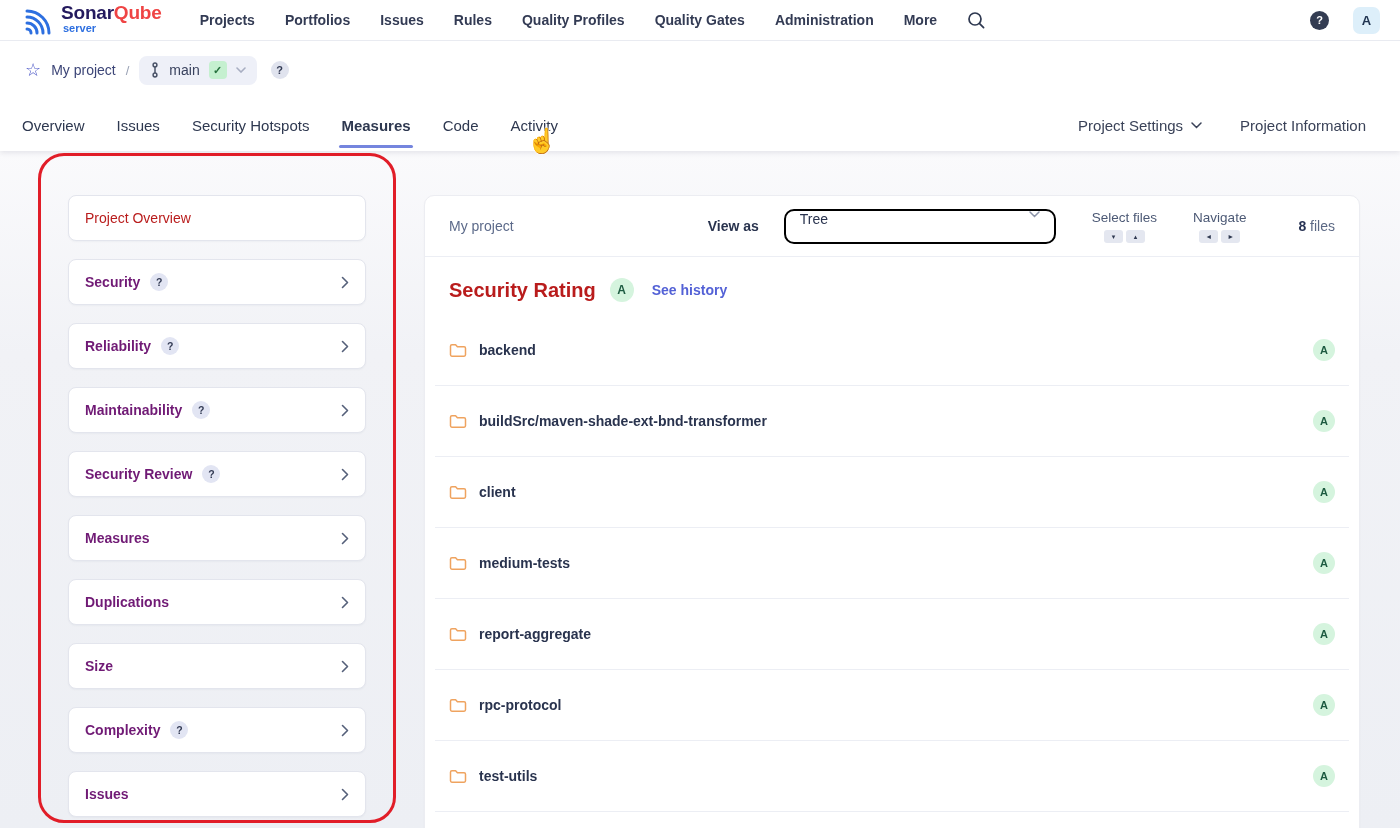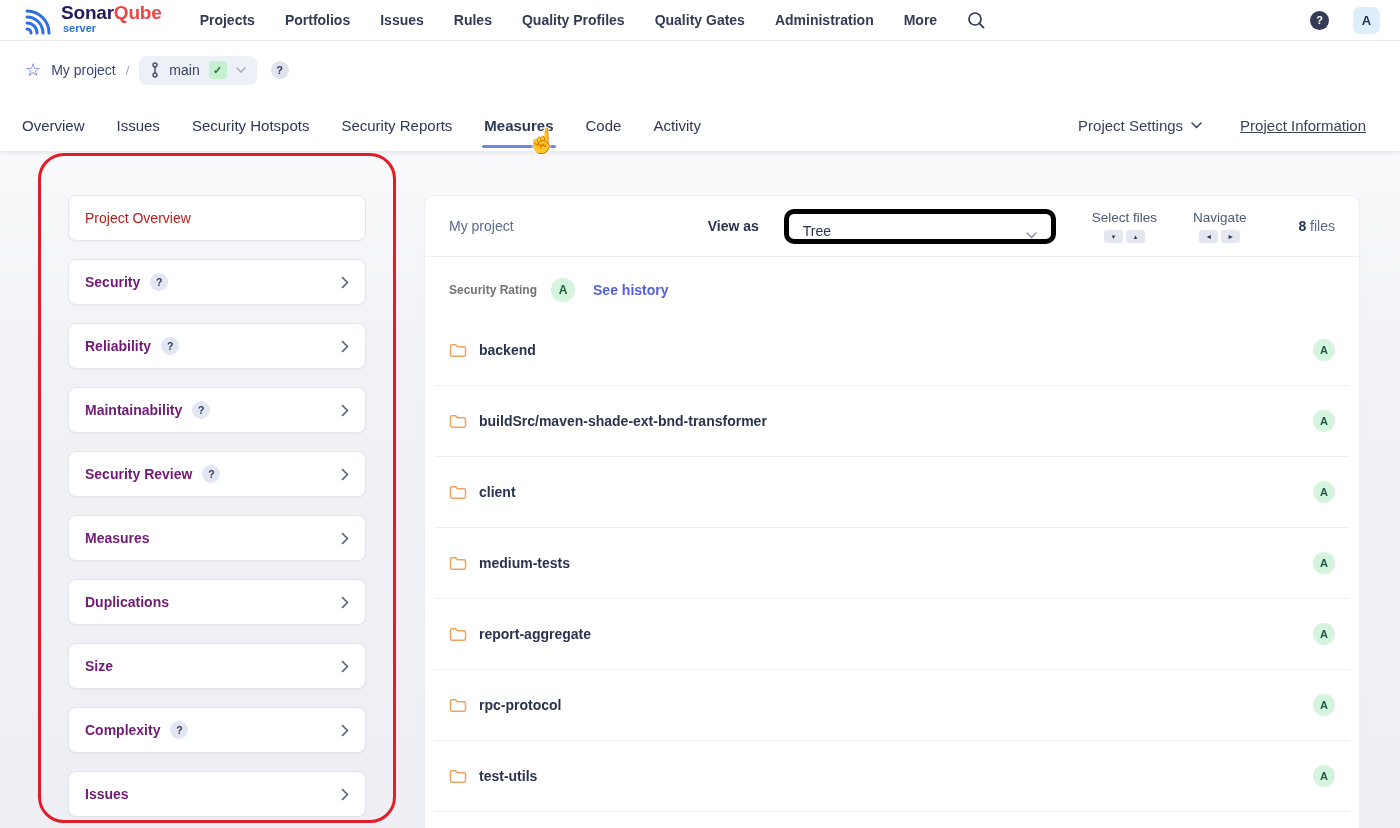--- a/index.html
+++ b/index.html
@@ -32,48 +32,48 @@
   .bc-help { width:18px; height:18px; border-radius:50%; background:#e0e3ee; color:#333b54; font-size:11px; font-weight:700; display:flex; align-items:center; justify-content:center; margin-left:4px; cursor:pointer; }
 
   
   .tabs-row { height:52px; display:flex; align-items:center; padding:0 22px; background:#fff; box-shadow:0 2px 5px rgba(35,42,70,.10); position:relative; z-index:8; }
   .tabs { display:flex; gap:32px; font-size:15px; color:#2e3850; }
   .tab { position:relative; height:52px; display:flex; align-items:center; cursor:pointer; white-space:nowrap; }
   .tab.active { font-weight:700; }
   .tab.active::after { content:""; position:absolute; left:-2px; right:-2px; bottom:3px; height:3px; background:#7585de; border-radius:2px; }
   .tabs-right { margin-left:auto; display:flex; align-items:center; gap:38px; font-size:15px; color:#3a4258; padding-right:12px; }
   .ps-btn { display:flex; align-items:center; gap:8px; cursor:pointer; white-space:nowrap; }
-  .pi-btn { cursor:pointer; white-space:nowrap;text-decoration:underline; }
+  .pi-btn { cursor:pointer; white-space:nowrap; }
 
   
   .content { position:absolute; top:151px; left:0; width:1400px; height:677px; background:linear-gradient(180deg,#fafafc 0%,#f1f2f6 30%,#edeff4 100%); overflow:hidden; }
   .red-box { position:absolute; left:38px; top:2px; width:358px; height:670px; border:3px solid #e11d28; border-radius:26px; pointer-events:none; z-index:30; }
 
   .sidebar { position:absolute; left:68px; top:44px; width:298px; display:flex; flex-direction:column; gap:18px; }
   .side-card { height:46px; background:#fff; border:1px solid #e3e5ed; border-radius:8px; display:flex; align-items:center; padding:0 16px; gap:10px; box-shadow:0 1px 2px rgba(35,42,70,.04); cursor:pointer; }
   .side-label { font-size:14px; font-weight:700; color:#701a75; }
   .side-card.plain .side-label { font-weight:400; color:#b91c1c; }
   .q-badge { width:18px; height:18px; border-radius:50%; background:#e2e5f3; color:#333b54; font-size:10.5px; font-weight:700; display:flex; align-items:center; justify-content:center; flex:none; cursor:pointer; }
   .side-spacer { flex:1; }
 
   .main-card { position:absolute; left:424px; top:44px; width:936px; height:790px; background:#fff; border:1px solid #ecedf2; border-radius:10px; box-shadow:0 1px 2px rgba(35,42,70,.04); }
   .card-header { height:61px; border-bottom:1px solid #eceef4; display:flex; align-items:center; padding:0 24px; gap:14px; }
   .mc-project { font-size:14px; color:#5c6a8a; cursor:pointer; }
   .hdr-spacer { flex:1; }
   .viewas-label { font-size:14px; font-weight:700; color:#29334e; margin-right:11px; white-space:nowrap; }
-  .tree-select { width:272px; height:35px; border:5px solid #000000; border-radius:10px; background:#fff; display:flex; align-items:flex-end; justify-content:space-between; padding:0 14px; font-size:14px; color:#29334e; cursor:pointer; flex:none; }
+  .tree-select { width:272px; height:35px; border:2px solid #000000; border-radius:10px; background:#fff; display:flex; align-items:flex-start; justify-content:space-between; padding:0 14px; font-size:14px; color:#29334e; cursor:pointer; flex:none; }
   .ctl-group { display:flex; flex-direction:column; align-items:center; gap:5px; margin-left:22px; }
   .ctl-label { font-size:13.5px; color:#4c5975; white-space:nowrap; }
   .btn-pair { display:flex; gap:3px; }
   .mini-btn { width:19px; height:13px; border-radius:3px; background:#e4e7f0; display:flex; align-items:center; justify-content:center; font-size:7px; line-height:1; color:#2e3850; cursor:pointer; }
   .files-count { margin-left:38px; font-size:14px; color:#5b6884; white-space:nowrap; }
   .files-num { font-weight:700; color:#273253; }
 
   .measure-head { display:flex; align-items:center; gap:14px; padding:21px 24px 13px; }
-  .measure-title { font-size:12px; font-weight:700; color:#737373; }
+  .measure-title { font-size:20px; font-weight:700; color:#b91c1c; }
   .rating-badge { width:24px; height:24px; border-radius:50%; background:#d5f4de; color:#1d5b41; font-size:12px; font-weight:700; display:flex; align-items:center; justify-content:center; flex:none; }
   .history-link { font-size:14px; font-weight:600; color:#5361d6; margin-left:4px; cursor:pointer; }
 
   .rows { padding:0 10px; }
   .file-row { height:71px; display:flex; align-items:center; gap:12px; border-bottom:1px solid #eceef4; padding:0 14px; cursor:pointer; }
   .file-name { font-size:14px; font-weight:700; color:#29334e; }
   .row-spacer { flex:1; }
   .file-row .rating-badge { width:22px; height:22px; font-size:11px; }
   .folder-svg { flex:none; }
 
@@ -153,21 +153,20 @@
 
   <div class="tabs-row">
     <div class="tabs">
 
         <div class="tab">Overview</div>
 
         <div class="tab">Issues</div>
 
         <div class="tab">Security Hotspots</div>
 
-        <div class="tab">Security Reports</div>
 
         <div class="tab active">Measures</div>
 
         <div class="tab">Code</div>
 
         <div class="tab">Activity</div>
       </div>
     <div class="tabs-right">
       <div class="ps-btn">
         <span>Project Settings</span>

